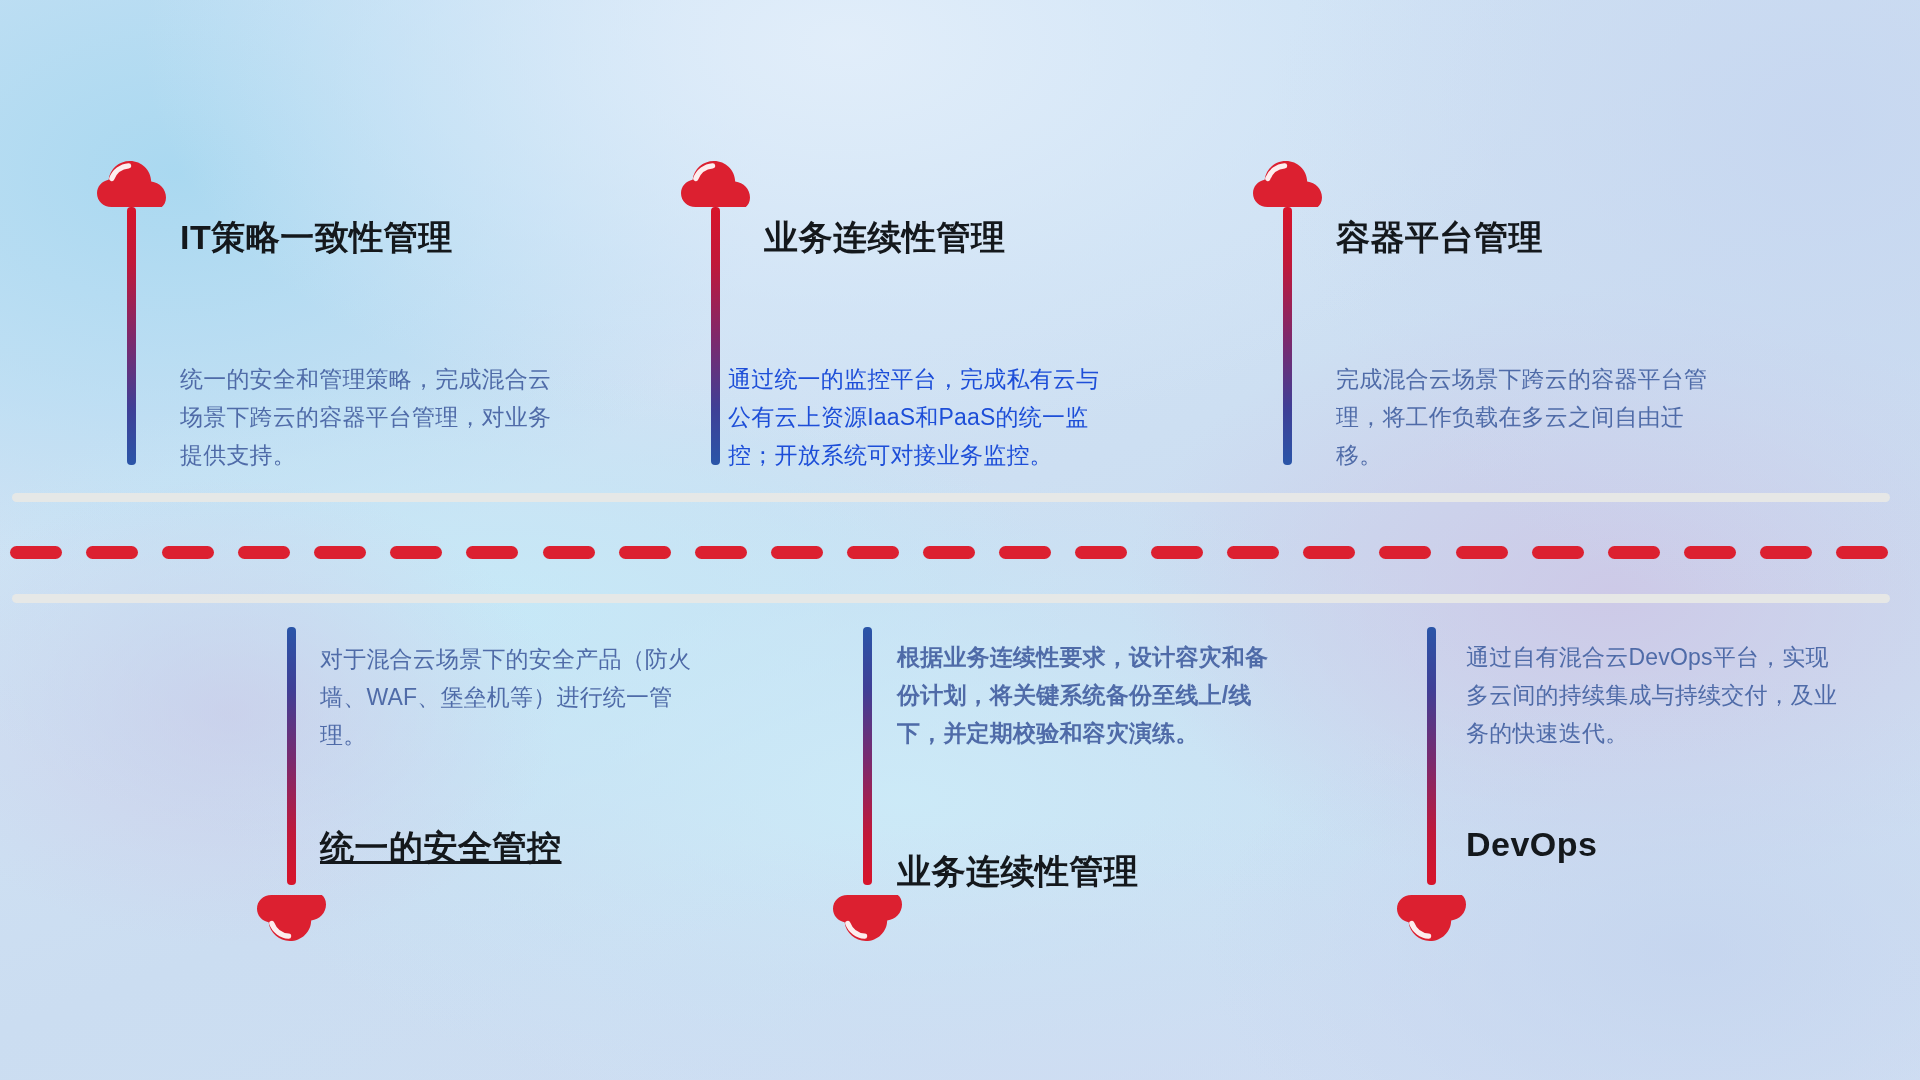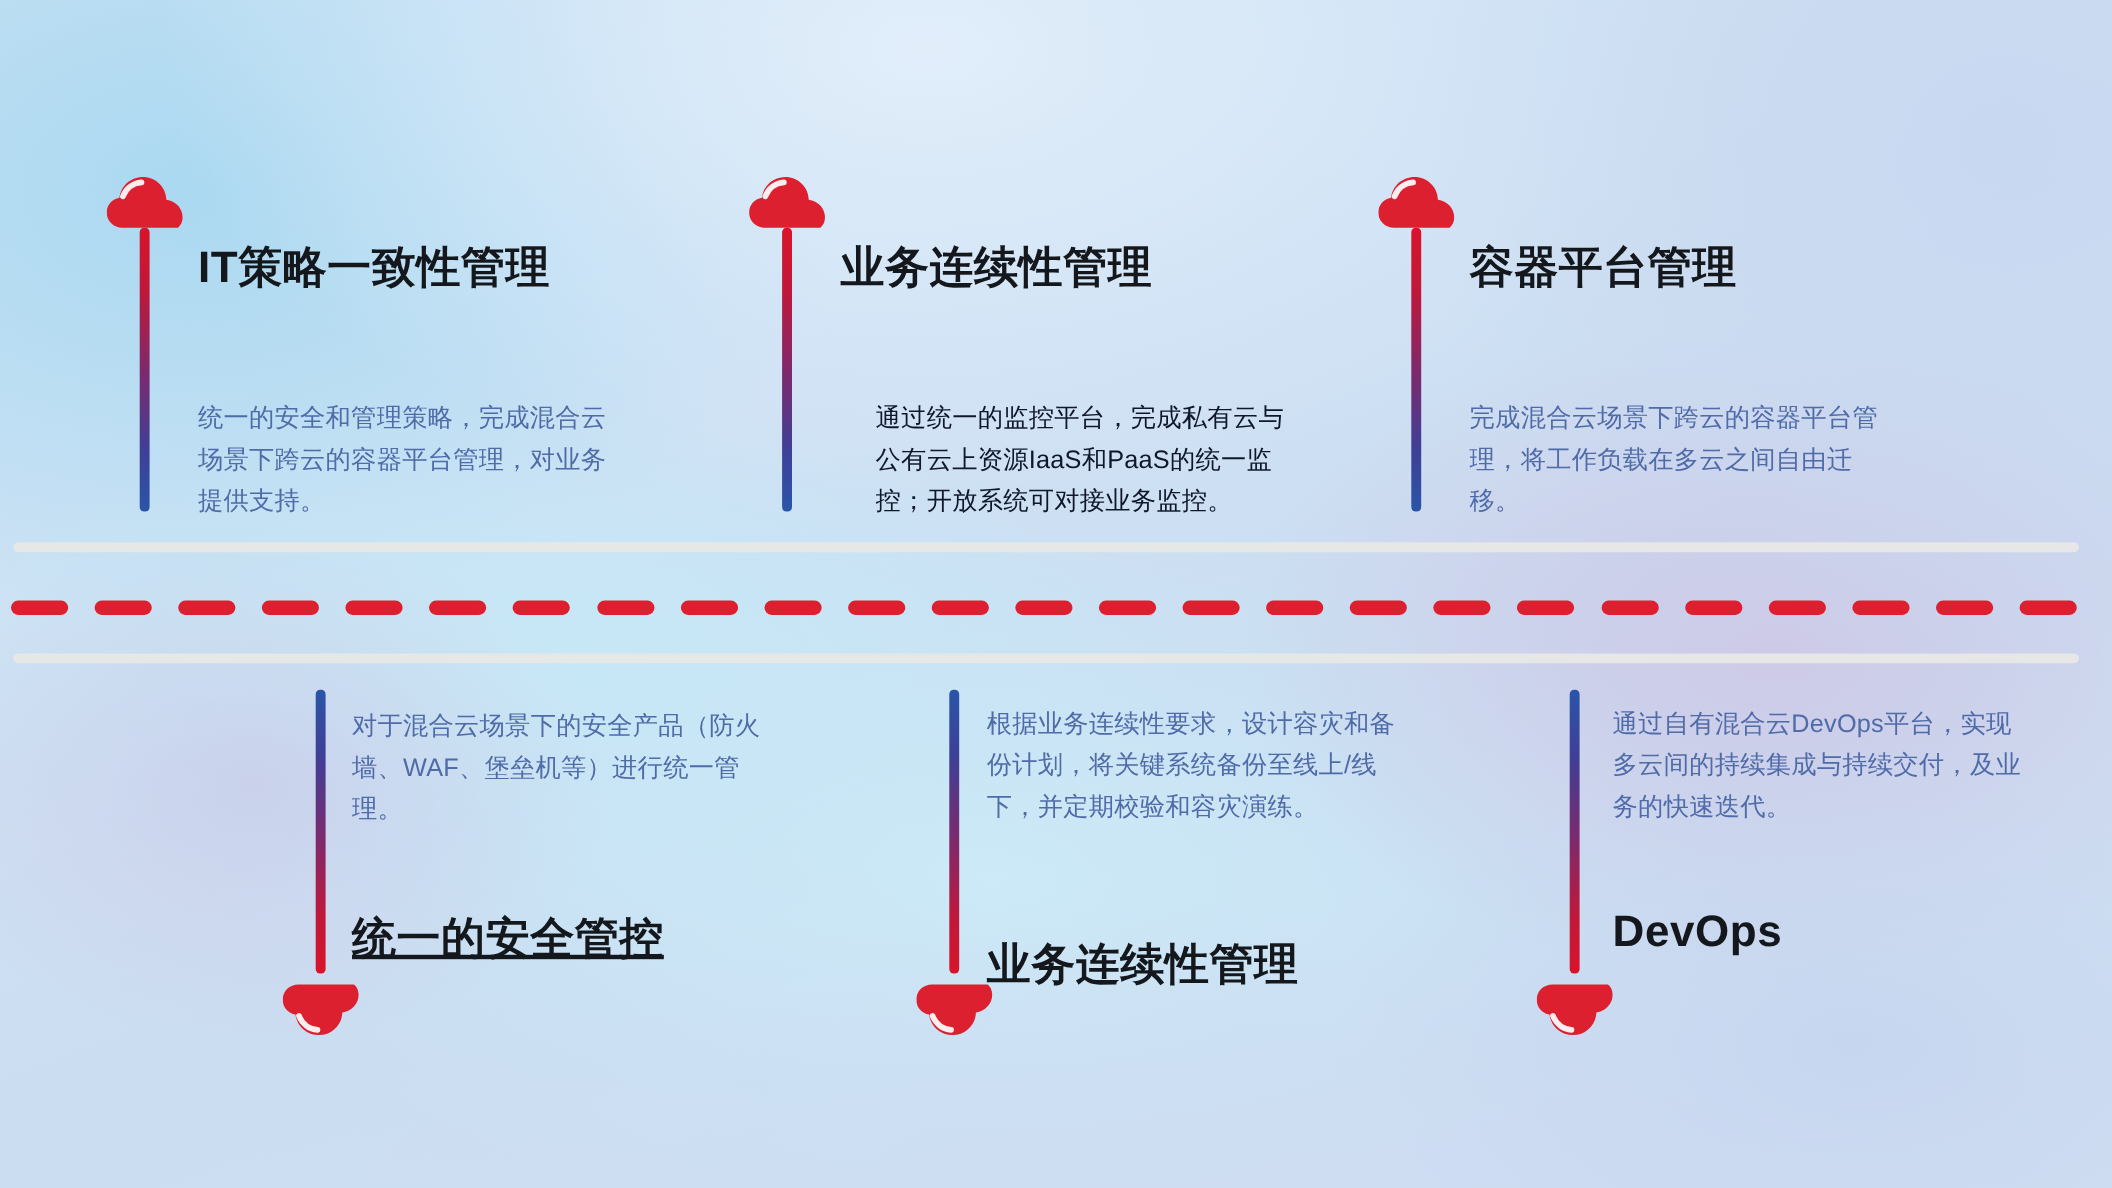--- a/index.html
+++ b/index.html
@@ -115,21 +115,21 @@
   }
   .stem-top {
     background: linear-gradient(to bottom, #d8142a 0%, #c0183a 22%, #7b2a6e 52%, #3f3f96 78%, #2a55a8 100%);
   }
   .stem-bottom {
     background: linear-gradient(to bottom, #2a55a8 0%, #3f3f96 24%, #7b2a6e 52%, #c0183a 80%, #d8142a 100%);
   }
 
   .heading {
     position: absolute;
-    font-size: 40px;
+    font-size: 34px;
     font-weight: 700;
     color: #14181c;
     white-space: nowrap;
     letter-spacing: 0.5px;
   }
   .body-text {
     position: absolute;
     font-size: 23px;
     line-height: 38px;
     color: #4f6ba8;
@@ -172,21 +172,21 @@
   <svg width="70" height="48" viewBox="0 0 70 48">
     <g>
       <path d="M14.5 47 C6.2 47 0 41.0 0 33.2 C0 26.4 4.9 20.9 11.6 19.7
                C13.0 9.0 21.9 1 32.9 1 C44.6 1 54.0 10.2 54.2 21.6
                C62.6 22.6 69 29.4 69 37.6 C69 42.0 67.2 45.2 64.8 47 Z" fill="#dc2030"></path>
       <path d="M14.8 18.5 C17.6 11.2 24.1 6.4 31.6 5.8" stroke="#ffffff" stroke-width="5.2" stroke-linecap="round" fill="none" opacity="0.92"></path>
     </g>
   </svg></div>
       <div class="stem stem-top" style="position: absolute; left: 711px; top: 207px; height: 258px;"></div>
       <div class="heading" style="left: 764px; top: 215px; color: rgb(20, 24, 28);">业务连续性管理</div>
-      <div class="body-text" style="left: 796px; top: 360px; color: #0f172a;">通过统一的监控平台，完成私有云与公有云上资源IaaS和PaaS的统一监控；开放系统可对接业务监控。</div>
+      <div class="body-text" style="left: 728px; top: 360px; color: #1d4ed8;">通过统一的监控平台，完成私有云与公有云上资源IaaS和PaaS的统一监控；开放系统可对接业务监控。</div>
     </div>
   <div class="col" id="col-top-2" style="left: 0px; top: 0px; width: 1920px; height: 0px;">
       <div class="cloud" style="left: 1253px; top: 160px; position: absolute;">
   <svg width="70" height="48" viewBox="0 0 70 48">
     <g>
       <path d="M14.5 47 C6.2 47 0 41.0 0 33.2 C0 26.4 4.9 20.9 11.6 19.7
                C13.0 9.0 21.9 1 32.9 1 C44.6 1 54.0 10.2 54.2 21.6
                C62.6 22.6 69 29.4 69 37.6 C69 42.0 67.2 45.2 64.8 47 Z" fill="#dc2030"></path>
       <path d="M14.8 18.5 C17.6 11.2 24.1 6.4 31.6 5.8" stroke="#ffffff" stroke-width="5.2" stroke-linecap="round" fill="none" opacity="0.92"></path>
     </g>
@@ -245,21 +245,21 @@
   <svg width="70" height="48" viewBox="0 0 70 48">
     <g transform="scale(1,-1) translate(0,-48)">
       <path d="M14.5 47 C6.2 47 0 41.0 0 33.2 C0 26.4 4.9 20.9 11.6 19.7
                C13.0 9.0 21.9 1 32.9 1 C44.6 1 54.0 10.2 54.2 21.6
                C62.6 22.6 69 29.4 69 37.6 C69 42.0 67.2 45.2 64.8 47 Z" fill="#dc2030"></path>
       <path d="M14.8 18.5 C17.6 11.2 24.1 6.4 31.6 5.8" stroke="#ffffff" stroke-width="5.2" stroke-linecap="round" fill="none" opacity="0.92"></path>
     </g>
   </svg></div>
       <div class="stem stem-bottom" style="position: absolute; left: 863px; top: 627px; height: 258px;"></div>
       <div class="heading" style="left: 897px; top: 825px; color: rgb(20, 24, 28); margin-top: 24px;">业务连续性管理</div>
-      <div class="body-text" style="left: 897px; top: 638px; color: rgb(79, 107, 168);">根据业务连续性要求，设计容灾和备份计划，将关键系统备份至线上/线下，并定期校验和容灾演练。</div>
+      <div class="body-text" style="left: 897px; top: 638px; color: rgb(79, 107, 168); font-weight: bold;">根据业务连续性要求，设计容灾和备份计划，将关键系统备份至线上/线下，并定期校验和容灾演练。</div>
     </div>
   <div class="col" id="col-bot-2" style="left: 0px; top: 0px; width: 1920px; height: 0px;">
       <div class="cloud" style="left: 1397px; top: 894px; position: absolute;">
   <svg width="70" height="48" viewBox="0 0 70 48">
     <g transform="scale(1,-1) translate(0,-48)">
       <path d="M14.5 47 C6.2 47 0 41.0 0 33.2 C0 26.4 4.9 20.9 11.6 19.7
                C13.0 9.0 21.9 1 32.9 1 C44.6 1 54.0 10.2 54.2 21.6
                C62.6 22.6 69 29.4 69 37.6 C69 42.0 67.2 45.2 64.8 47 Z" fill="#dc2030"></path>
       <path d="M14.8 18.5 C17.6 11.2 24.1 6.4 31.6 5.8" stroke="#ffffff" stroke-width="5.2" stroke-linecap="round" fill="none" opacity="0.92"></path>
     </g>

